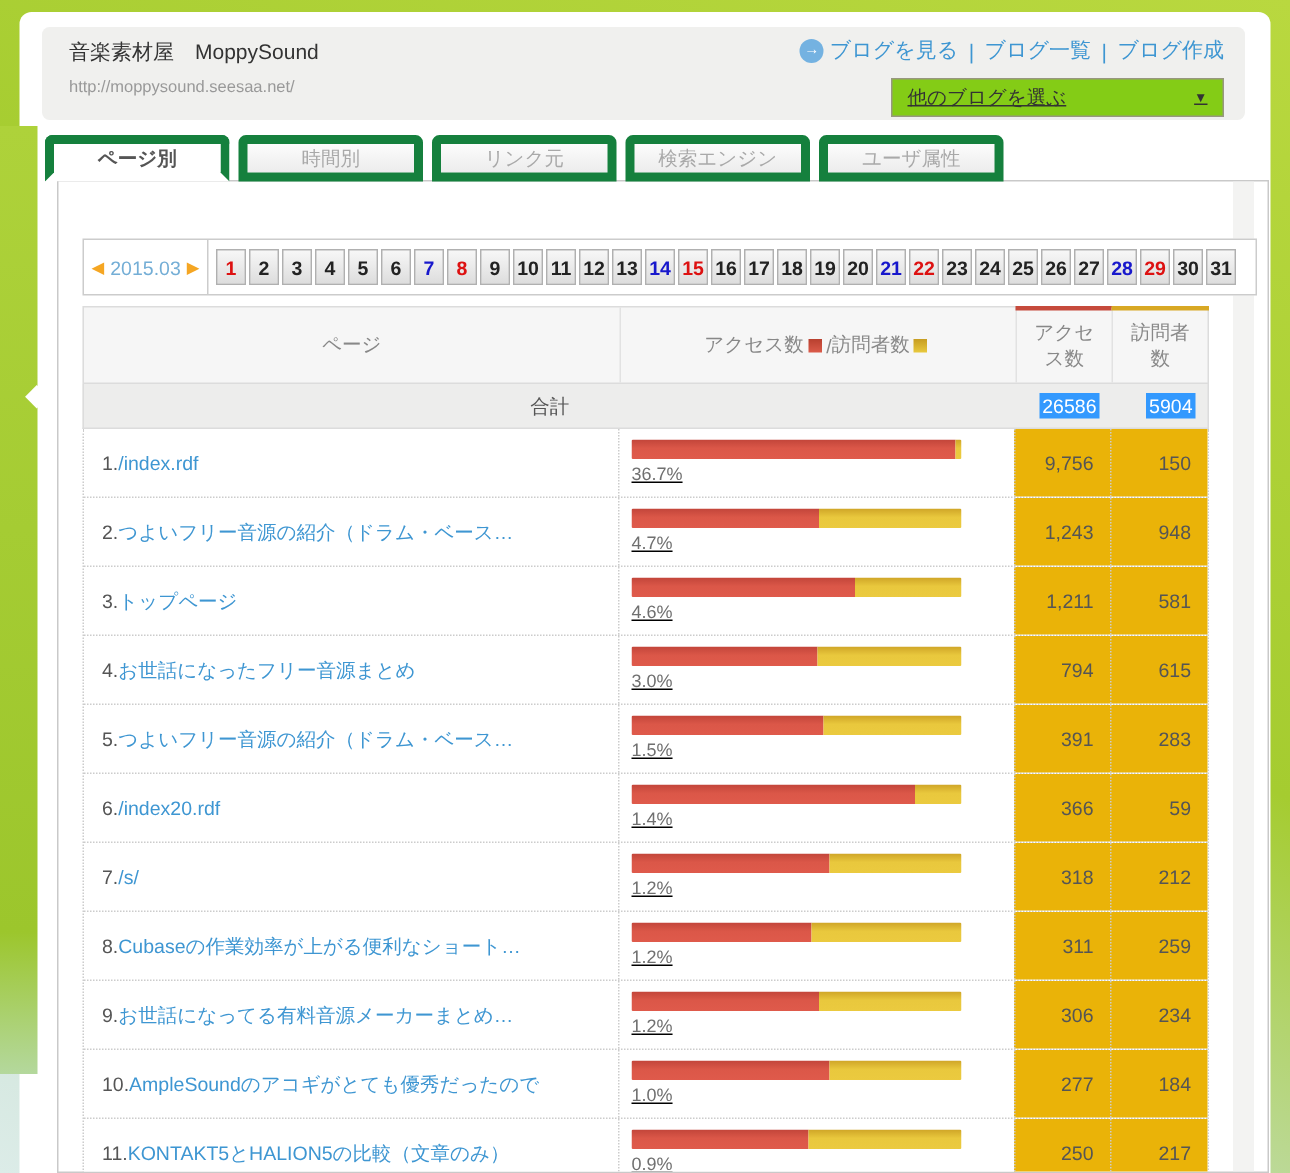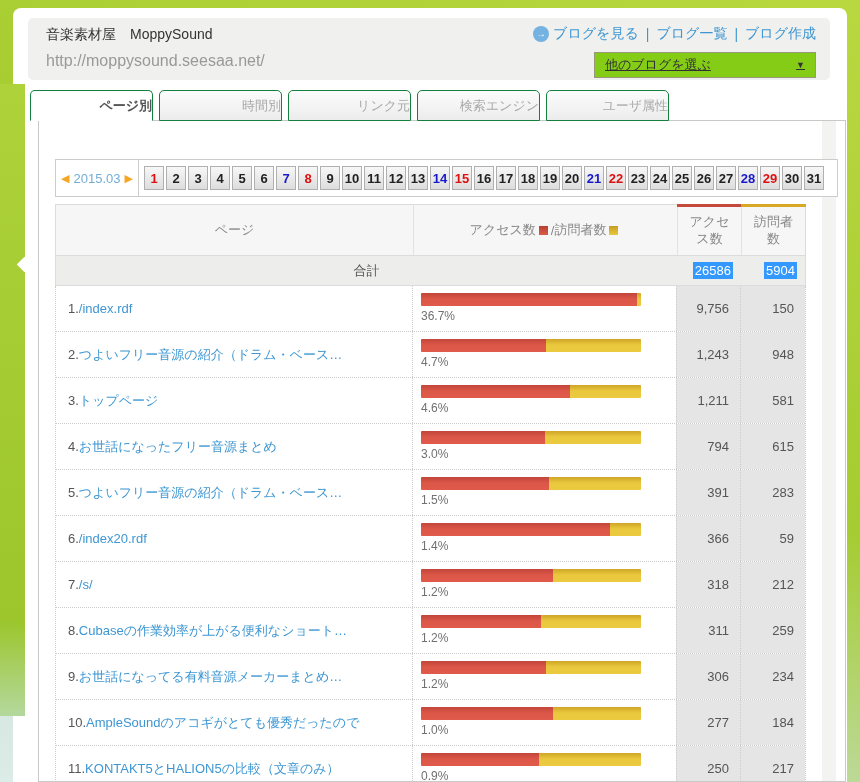--- a/index.html
+++ b/index.html
@@ -13,34 +13,34 @@
     background:linear-gradient(180deg,#aed23a 0%,#9cc62c 85%,#b4d89d 100%); z-index:5; }
   .side-diamond { position:absolute; left:19px; top:259px; width:11px; height:11px;
     background:#fff; transform:rotate(45deg); z-index:6; cursor:pointer; }
 
   .card { position:absolute; left:13px; top:8px; width:834px; height:774px;
     background:#fff; border-radius:8px 8px 0 0; }
 
   .top-panel { position:absolute; left:15px; top:10px; width:802px; height:62px;
     background:#f0f0ee; border-radius:5px; }
   .blog-title { position:absolute; left:18px; top:8px; font-size:14px; font-weight:normal; color:#333; }
-  .blog-url { position:absolute; left:18px; top:34px; font-size:16px; color:#999; }
+  .blog-url { position:absolute; left:18px; top:34px; font-size:11px; color:#999; }
   .top-links { position:absolute; right:14px; top:7px; display:flex; align-items:center; font-size:14px; }
   .go-icon { width:16px; height:16px; border-radius:50%; background:#74b2e1; color:#fff;
     font-size:10px; line-height:16px; text-align:center; margin-right:4px; }
   .top-link { color:#3e96d2; cursor:pointer; white-space:nowrap; }
   .link-sep { margin:0 7px; color:#3e96d2; }
   .blog-select { position:absolute; right:14px; top:34px; width:222px; height:26px;
     background:#84cc16; border:1px solid #98987f; display:flex; align-items:center;
     padding:0 10px; font-size:13px; color:#333; cursor:pointer;text-decoration:underline; }
   .select-caret { margin-left:auto; font-size:9px; color:#333; }
 
   .tabs { position:absolute; left:17px; top:82px; display:flex; z-index:4; }
-  .tab { width:123px; height:31px; margin-right:6px; border:1px solid #15803d;
-    border-radius:5px 5px 0 0; display:flex; align-items:center; justify-content:flex-end;
+  .tab { width:123px; height:31px; margin-right:6px; border:6px solid #15803d;
+    border-radius:5px 5px 0 0; display:flex; align-items:center; justify-content:center;
     font-size:13px; color:#a9a9a9; background:linear-gradient(#fcfcfc,#ececec); cursor:pointer; }
   .tab.active { background:#fff; border-bottom-color:#fff; color:#555; font-weight:bold; position:relative; }
 
   .content { position:absolute; left:25px; top:112px; width:808px; height:662px;
     border:1px solid #c9c9c9; background:#fff; overflow:hidden; }
   .scroll-track { position:absolute; right:9px; top:0; width:14px; height:660px; background:#f3f3f2; }
 
   .date-nav { position:absolute; left:16px; top:38px; width:783px; height:38px;
     border:1px solid #ccc; display:flex; align-items:center; background:#fff; }
   .month-nav { width:83px; height:100%; border-right:1px solid #ccc;
@@ -74,26 +74,26 @@
   .total-label { width:621px; text-align:center; }
   .total-num { width:64px; text-align:right; padding-right:8px; }
   .hl { background:#3399fe; color:#fff; font-weight:normal; padding:1px 2px; }
 
   .tbody { border-left:1px dotted #ccc; border-right:1px dotted #ccc; }
   .row { display:flex; height:46px; border-bottom:1px dotted #ccc; background:#fff; }
   .cell-page { width:356px; display:flex; align-items:center; padding-left:12px;
     white-space:nowrap; overflow:hidden; }
   .rank { color:#555; }
   .page-link { color:#3e96d2; cursor:pointer; }
-  .cell-bar { width:264px; border-left:1px dotted #ccc; padding:7px 0 0 8px; }
+  .cell-bar { width:264px; border-left:1px dotted #ccc; padding:7px 0 0 8px;text-decoration:underline; }
   .bar { width:220px; height:13px; display:flex; border-radius:1px; overflow:hidden; }
   .bar-red { background:linear-gradient(#c2453a 0%,#db5748 45%,#df5a4b 100%); }
   .bar-yellow { background:linear-gradient(#cfa527 0%,#e9c83d 45%,#ebca3f 100%); min-width:4px; flex:1; }
   .pct { font-size:12px; color:#707070; margin-top:3px; }
-  .cell-num { width:64px; border-left:1px dotted #ccc; background:#e5e5e5;
+  .cell-num { width:64px; border-left:1px dotted #ccc; background:#eab308;
     display:flex; align-items:center; justify-content:flex-end; padding-right:11px; color:#555; }
   .cell-num:last-child { width:65px; }
 </style>
 </head>
 <body>
 
 <div class="card">
 
   <div class="top-panel">
     <div class="blog-title">音楽素材屋　MoppySound</div>

